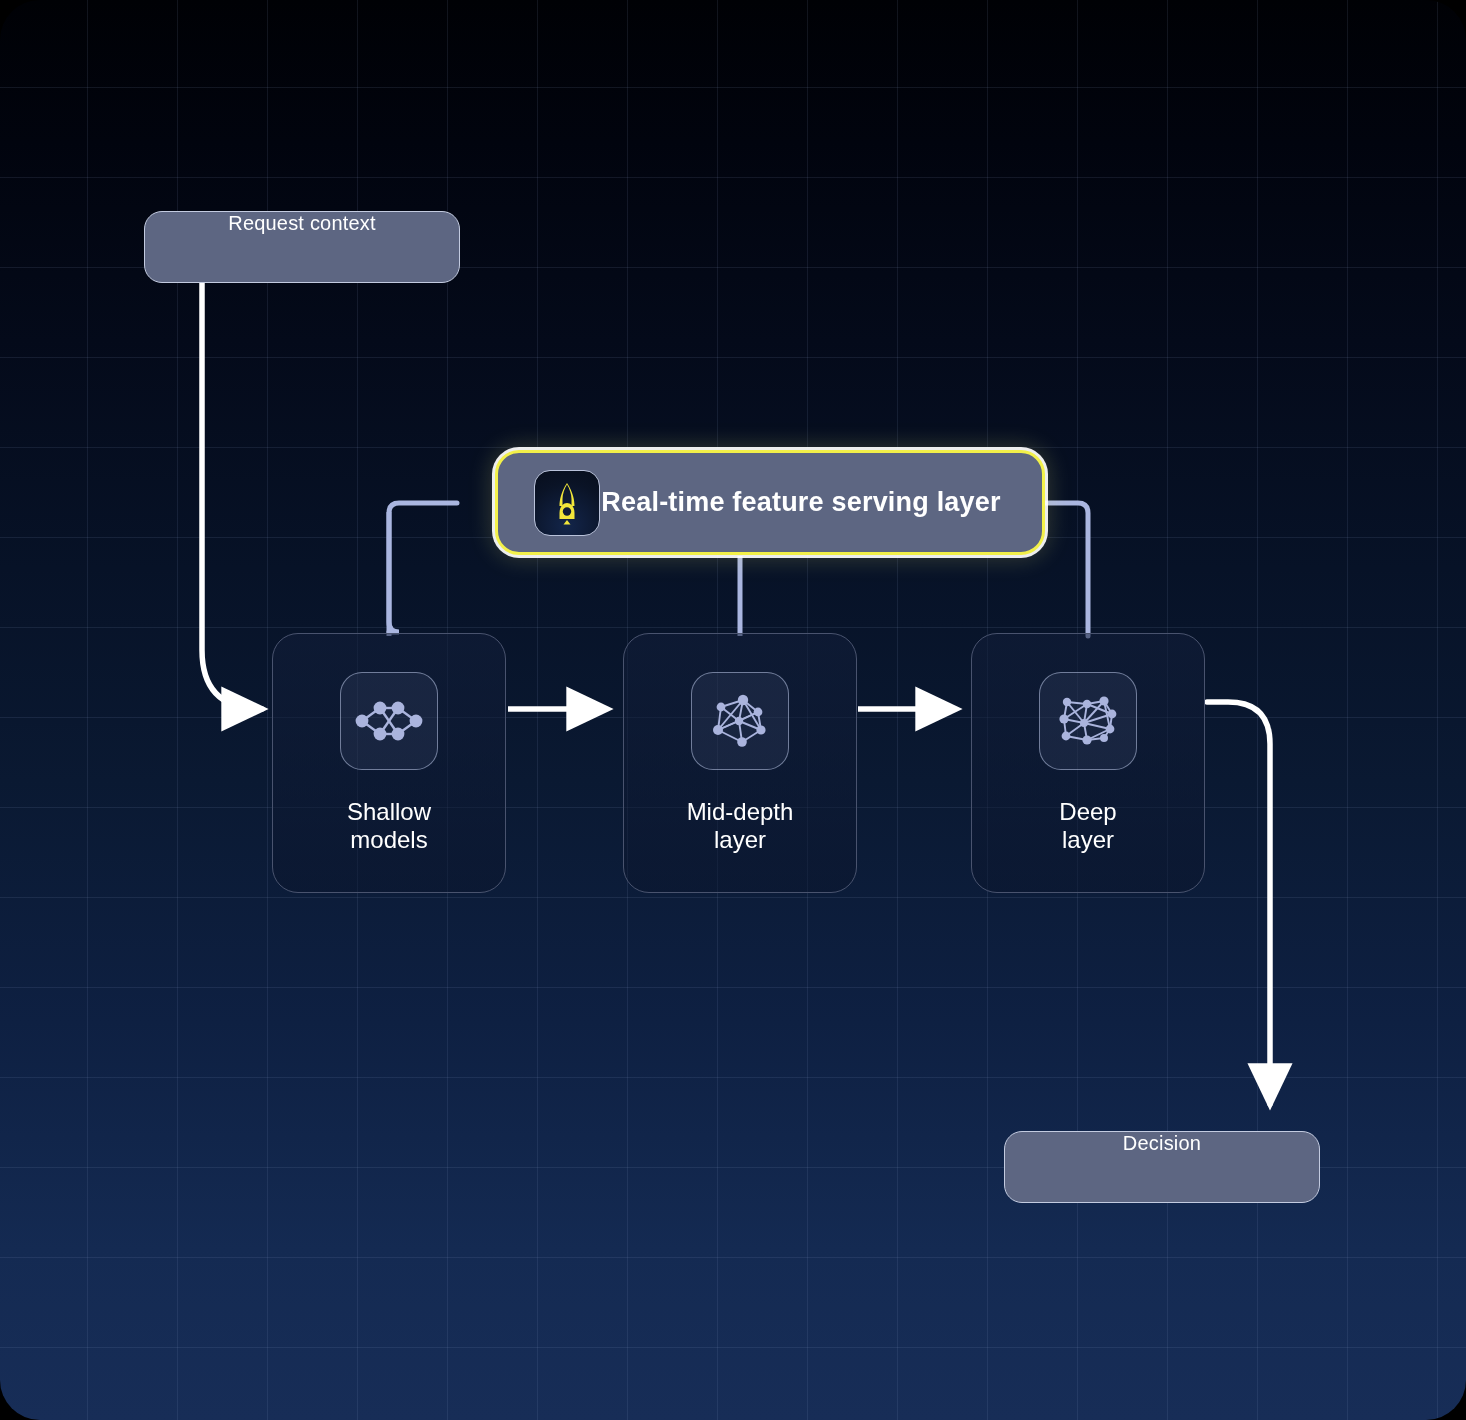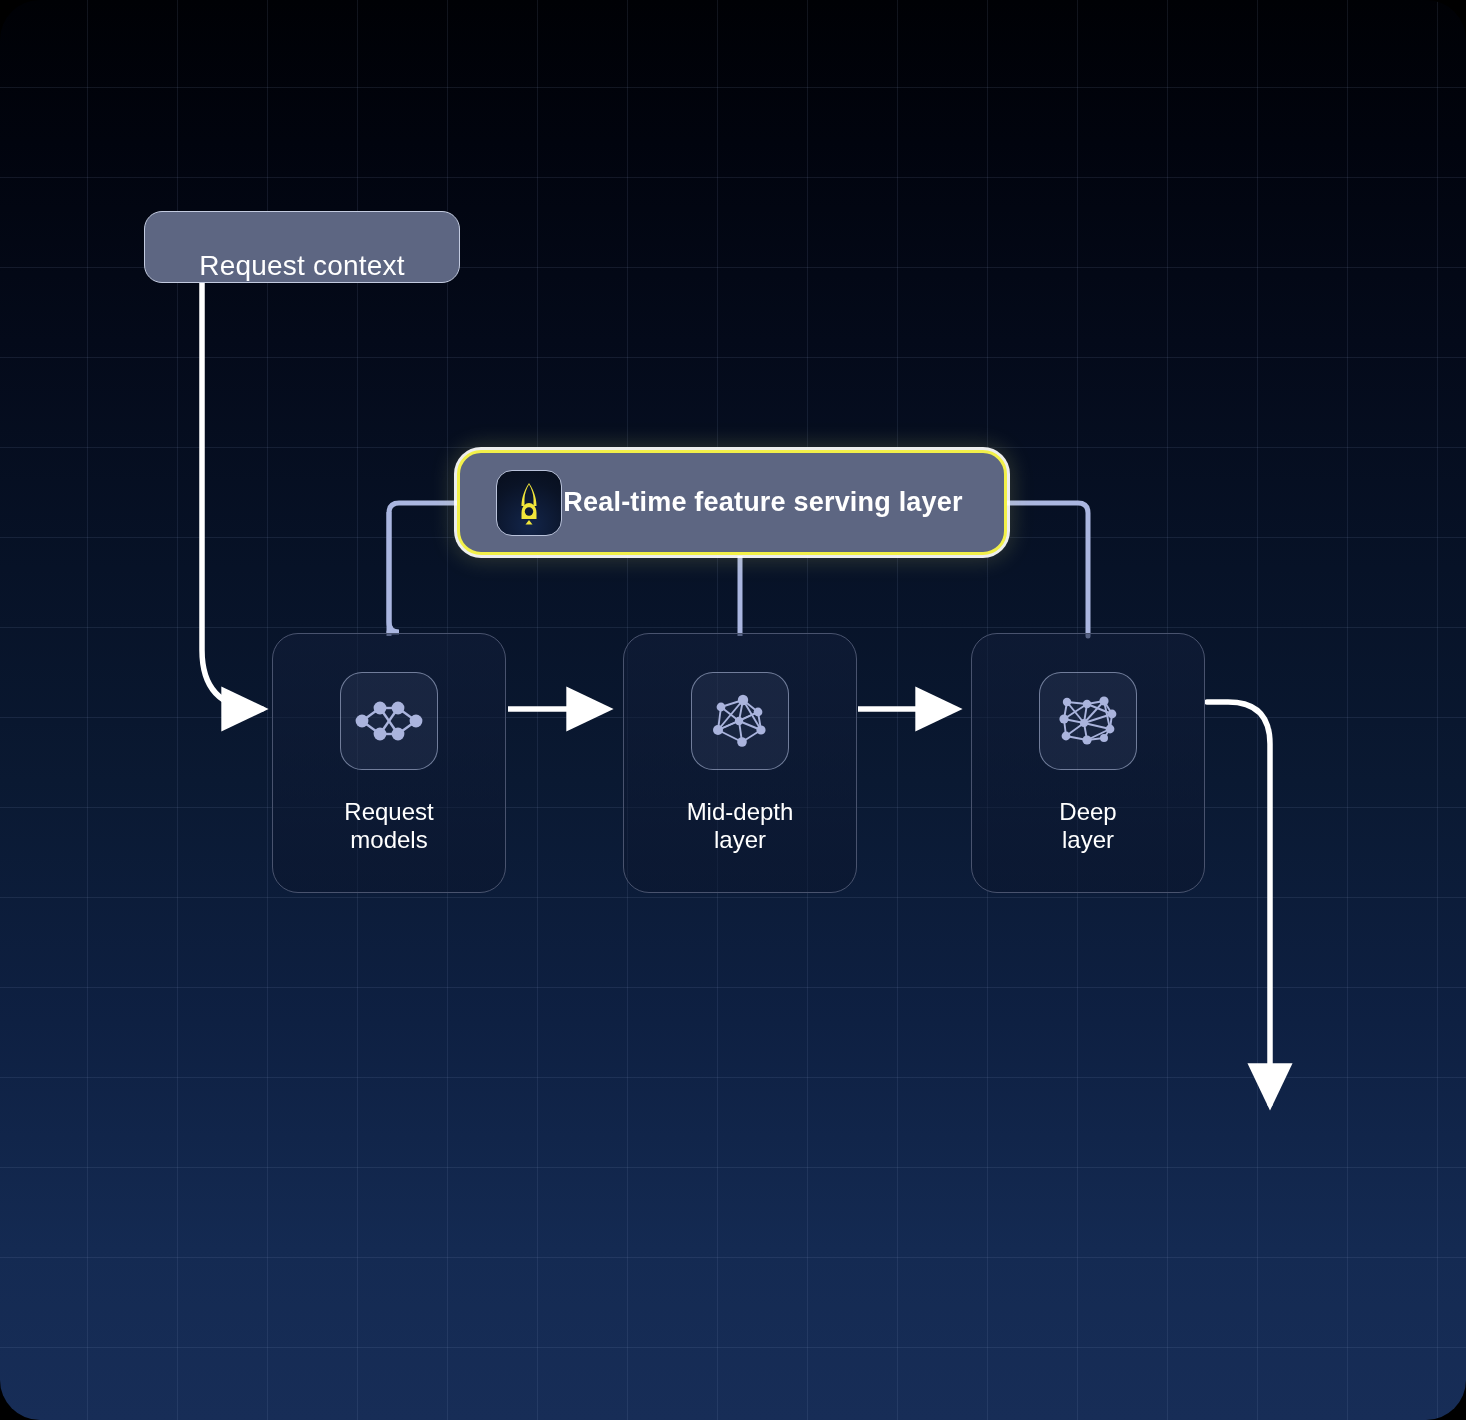--- a/index.html
+++ b/index.html
@@ -48,42 +48,43 @@
   }
   #edges { position: absolute; inset: 0; pointer-events: none; }
 
   .node { position: absolute; }
 
   
   .pill {
     background: #5d6682;
     border: 1.5px solid #c3cbe0;
     border-radius: 18px;
-    display: flex; align-items: flex-end; justify-content: center;
+    display: flex; align-items: flex-start; justify-content: center;
     color: #ffffff;
-    font-size: 28px;
+    font-size: 20px;
     letter-spacing: .2px;
   }
   #node-request { left: 144px; top: 211px; width: 316px; height: 72px; }
   #node-decision { left: 1004px; top: 1131px; width: 316px; height: 72px; }
 
   
   #node-serving {
     left: 457px; top: 450px; width: 550px; height: 105px;
   }
   .serving-outer {
     width: 100%; height: 100%;
     border-radius: 24px;
     border: 3px solid #f2f04a;
     background: #5d6682;
     display: flex; align-items: center;
     padding-left: 36px;
     box-shadow:
       0 0 0 3px rgba(255,255,255,0.92),
       0 0 22px 5px rgba(240,240,120,0.18);
+    margin-left: 38px;
   }
   .serving-icon {
     width: 66px; height: 66px;
     border-radius: 16px;
     background: radial-gradient(120% 120% at 50% 85%, #13254a 0%, #0a1326 55%, #050a16 100%);
     border: 1.5px solid #b9c2da;
     display: flex; align-items: center; justify-content: center;
     flex: 0 0 auto;
   }
   .serving-label {
@@ -192,21 +193,21 @@
         <g fill="#aab4dd">
           <circle cx="9" cy="26" r="6.4"></circle>
           <circle cx="27" cy="13" r="6.4"></circle>
           <circle cx="27" cy="39" r="6.4"></circle>
           <circle cx="45" cy="13" r="6.4"></circle>
           <circle cx="45" cy="39" r="6.4"></circle>
           <circle cx="63" cy="26" r="6.4"></circle>
         </g>
       </svg>
     </div>
-    <div class="card-label">Request
+    <div class="card-label">Shallow
 models</div>
   </div>
 
   <div class="node card" id="card-mid">
     <div class="card-icon">
       <svg width="62" height="58" viewBox="0 0 62 58" aria-hidden="true">
         <g stroke="#aab4dd" stroke-width="1.9" fill="none">
           <line x1="12" y1="15" x2="34" y2="8"></line>
           <line x1="12" y1="15" x2="30" y2="29"></line>
           <line x1="12" y1="15" x2="9" y2="38"></line>
@@ -275,13 +276,16 @@
           <circle cx="33" cy="48" r="4.6"></circle>
           <circle cx="56" cy="37" r="4.4"></circle>
           <circle cx="50" cy="46" r="4.0"></circle>
         </g>
       </svg>
     </div>
     <div class="card-label">Deep
 layer</div>
   </div>
 
+  <div class="node pill" id="node-decision">
+    <span>Decision</span>
+  </div>
 </div>
 
 </body></html>

